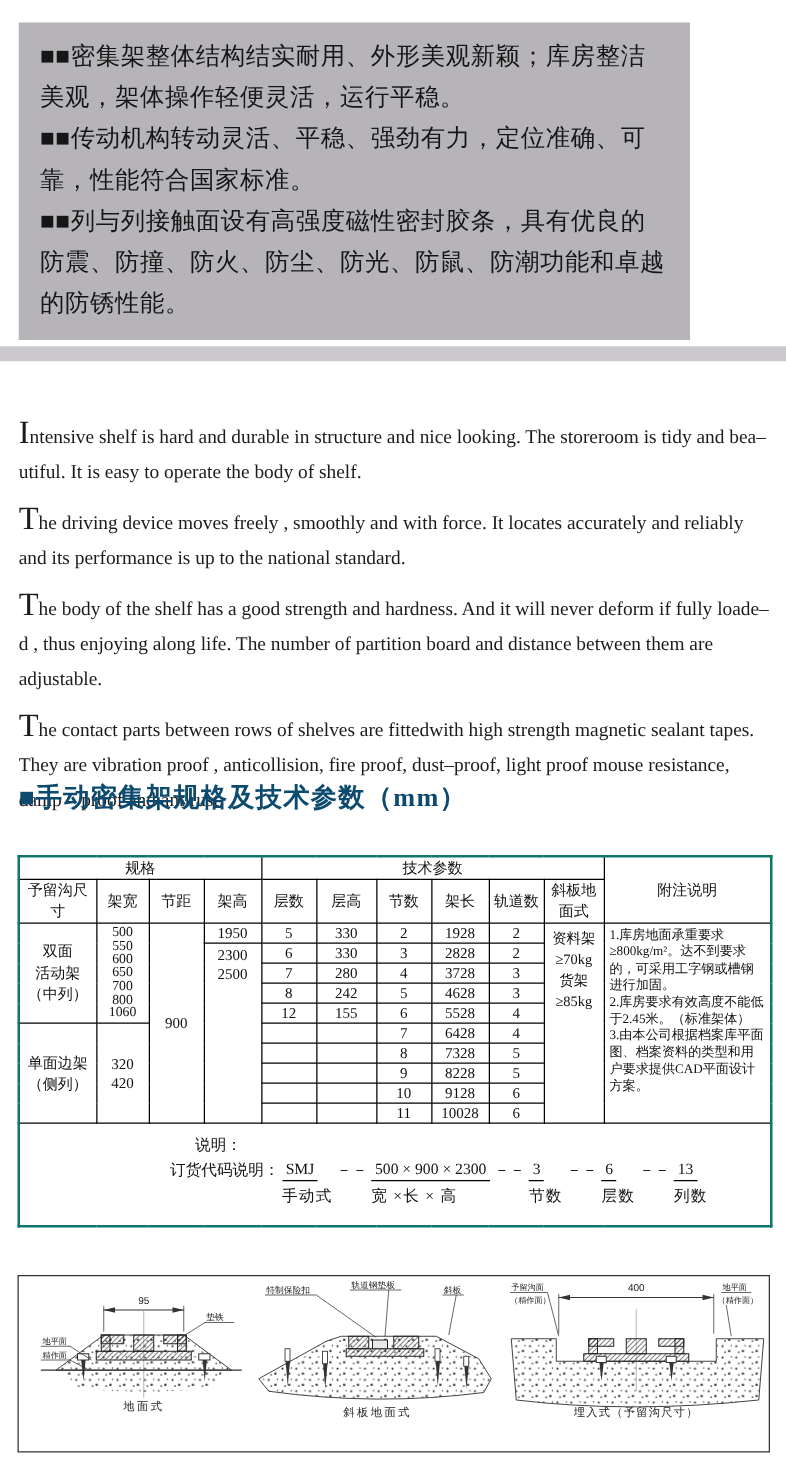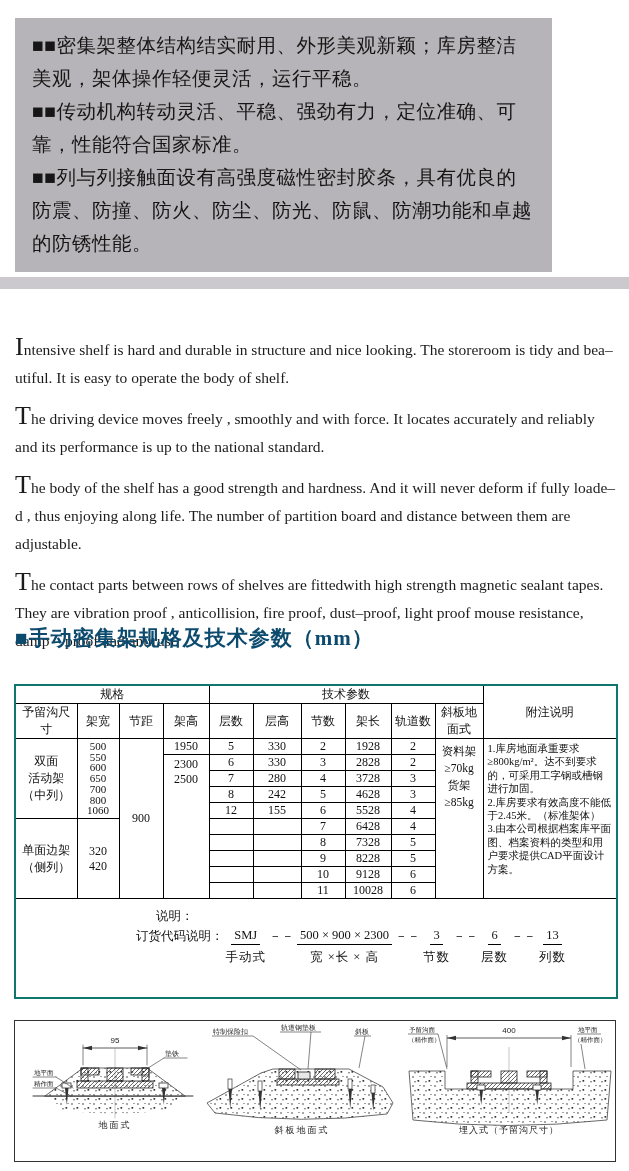--- a/index.html
+++ b/index.html
@@ -33,24 +33,24 @@
   .spec-table tbody tr{height:15px;}
   .pre{white-space:pre-line;}
   td.struct{font-size:12px;line-height:17px;}
   td.widths{font-size:11px;line-height:10.8px;}
   td.load{font-size:11.5px;line-height:17px;vertical-align:top;padding-top:4px;}
   td.notes{font-size:10.5px;line-height:13.4px;text-align:left;vertical-align:top;
            padding:3px 3px 0 4px;white-space:pre-line;}
   td.hrest{vertical-align:top;padding-top:2px;line-height:15px;}
 
   
-  td.legend-cell{height:72px;vertical-align:top;text-align:left;padding:9px 0 17px 0;}
+  td.legend-cell{height:72px;vertical-align:top;text-align:left;padding:9px 0 0 0;}
   .legend-label{margin-left:140px;font-size:12.5px;}
   .legend-line{margin-left:120px;margin-top:3px;display:flex;align-items:flex-start;font-size:12.5px;}
-  .legend-line .seg{display:flex;flex-direction:column;align-items:center;margin:0 2px;}
+  .legend-line .seg{display:flex;flex-direction:column;align-items:flex-start;margin:0 2px;}
   .legend-line .code{border-bottom:1px solid #000;padding:0 3px 1px 3px;}
   .legend-line .desc{margin-top:4px;letter-spacing:1px;}
   .legend-line .dash{padding:0 1px;}
 
   
   .diagram-panel{position:absolute;top:1020px;left:14px;width:602px;height:142px;
                  border:1px solid #333;box-sizing:border-box;background:#fff;}
   .diagram-panel svg{display:block;width:100%;height:100%;}
   .diagram-panel text{font-family:"Liberation Sans",sans-serif;fill:#222;}
 </style>

